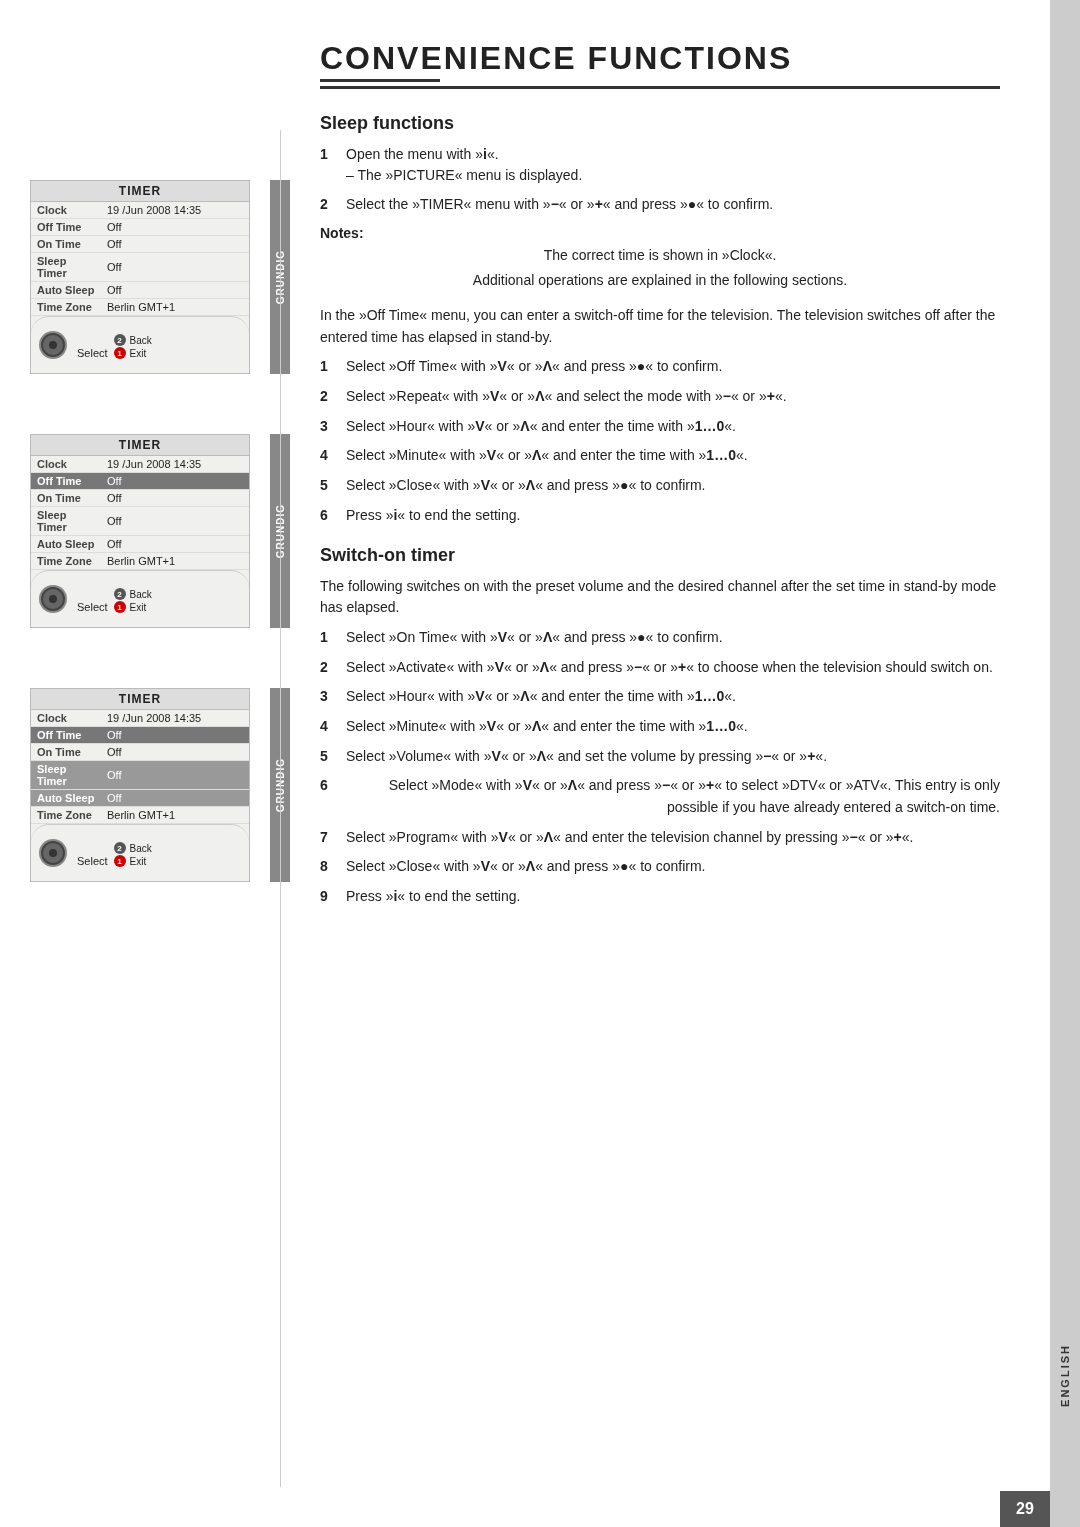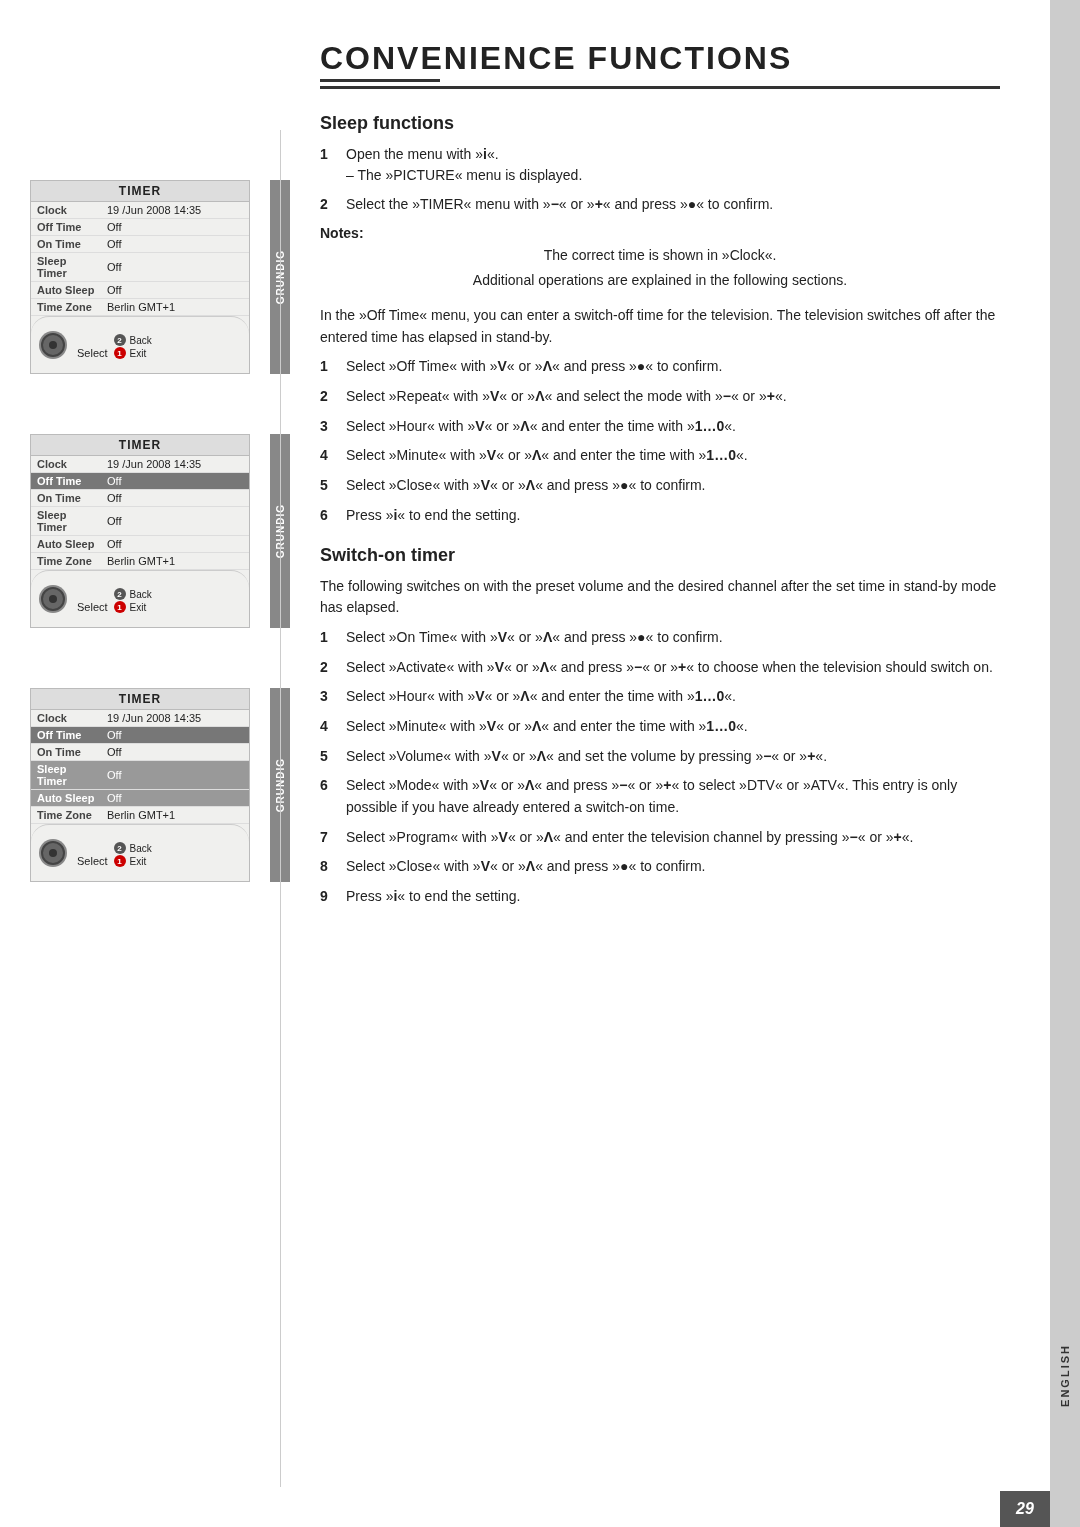--- a/index.html
+++ b/index.html
@@ -63,21 +63,20 @@
       right: 30px;
       width: 50px;
       height: 36px;
       background: #555;
       color: white;
       display: flex;
       align-items: center;
       justify-content: center;
       font-size: 16px;
       font-weight: bold;
-      font-style: italic;
     }
 
     
     .page-title {
       font-size: 32px;
       font-weight: 900;
       letter-spacing: 2px;
       text-transform: uppercase;
       border-bottom: 3px solid #333;
       padding-bottom: 4px;
@@ -260,20 +259,21 @@
 
     
     .body-text {
       line-height: 1.55;
       margin-bottom: 8px;
     }
 
     
     .instr-text {
       line-height: 1.55;
+      text-align: right;
     }
   </style>
 </head>
 <body>
 
 <div class="page">
 
   <div class="left-col">
 
     <div style="position:relative;">

